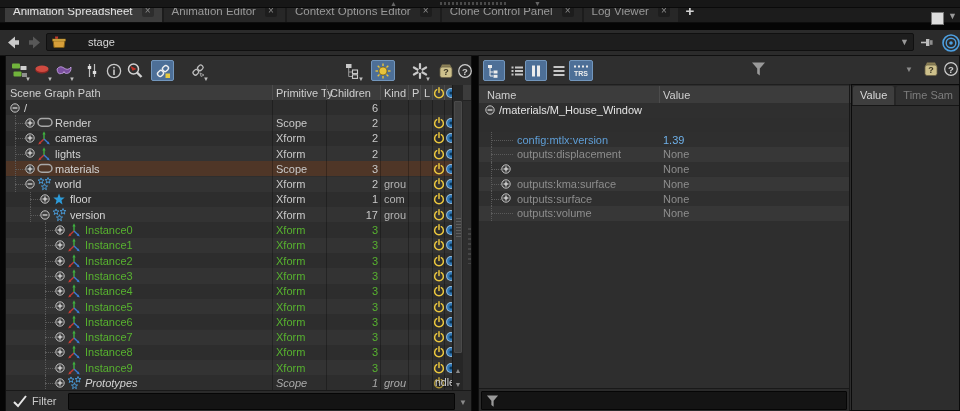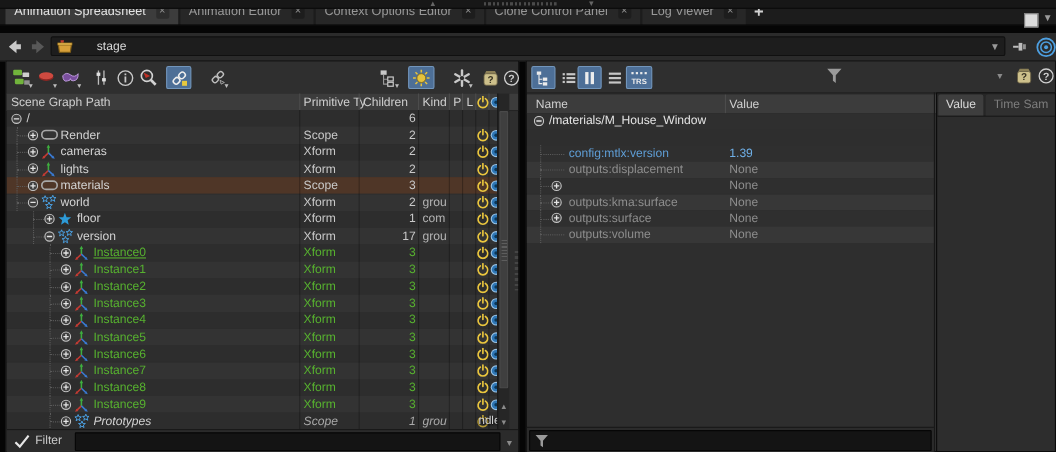--- a/index.html
+++ b/index.html
@@ -559,21 +559,21 @@
         <span class="cell" style="left:61px;">
           <svg width="14" height="14" viewBox="0 0 14 14">
             <line x1="7" y1="8" x2="7" y2="2.2" stroke="#3fae3f" stroke-width="1.4"></line>
             <polygon points="7,0.3 5.4,3.4 8.6,3.4" fill="#3fae3f"></polygon>
             <line x1="7" y1="8" x2="3" y2="11.8" stroke="#c33b33" stroke-width="1.4"></line>
             <polygon points="1.2,13.4 4.4,12.6 2.5,10.6" fill="#c33b33"></polygon>
             <line x1="7" y1="8" x2="11" y2="11.8" stroke="#3a7bd5" stroke-width="1.4"></line>
             <polygon points="12.8,13.4 9.6,12.6 11.5,10.6" fill="#3a7bd5"></polygon>
           </svg>
         </span>
-        <span class="cell c-green" style="left:79px;color:;text-decoration:underline;">Instance0</span>
+        <span class="cell c-green" style="left:79px;color:;">Instance0</span>
         <span class="cell c-green" style="left:270px;">Xform</span>
         <span class="cell c-green" style="left:322px;width:50px;justify-content:flex-end;">3</span>
         <span class="cell" style="left:427px;">
           <svg width="12" height="12" viewBox="0 0 12 12">
             <path d="M3.7,2.7 A4.4,4.4 0 1 0 8.3,2.7" fill="none" stroke="#eac63e" stroke-width="1.5" stroke-linecap="round"></path>
             <line x1="6" y1="0.8" x2="6" y2="5.4" stroke="#eac63e" stroke-width="1.5" stroke-linecap="round"></line>
           </svg>
         </span>
         <span class="cell" style="left:439px;">
           <svg width="12" height="12" viewBox="0 0 12 12">

